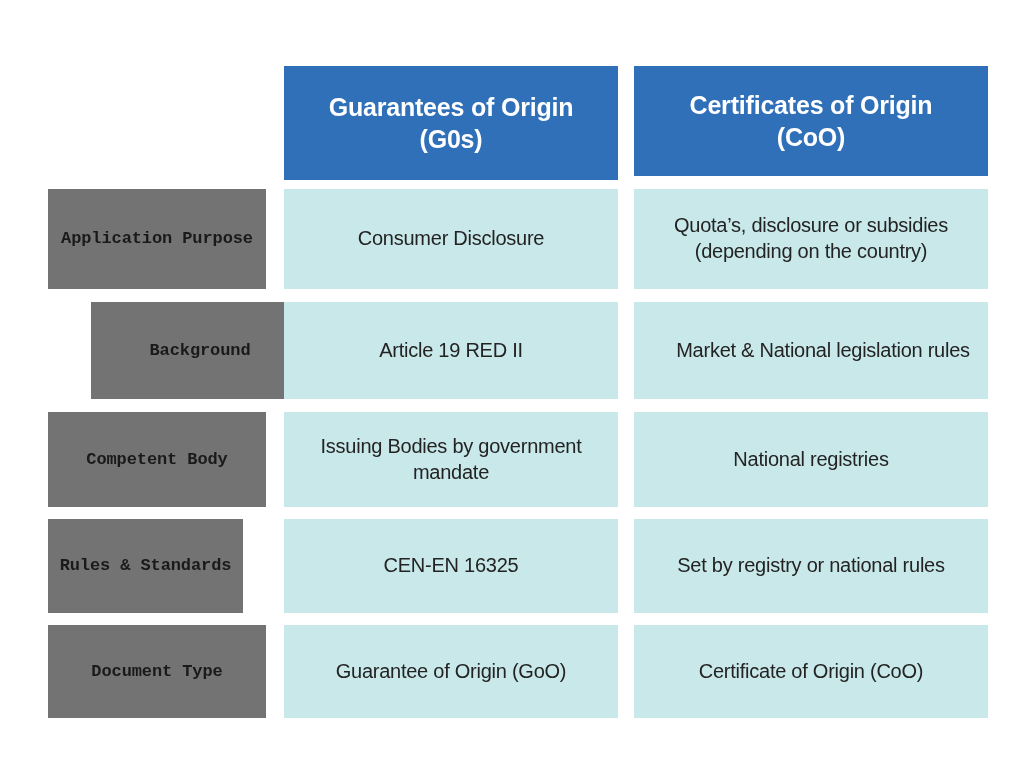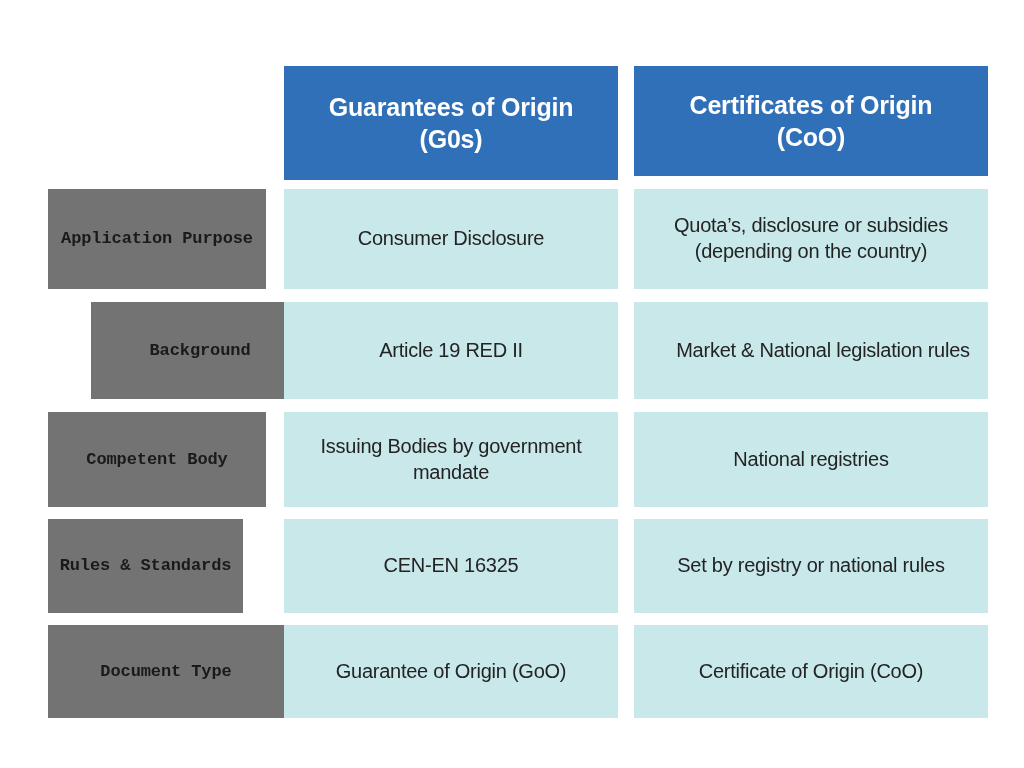--- a/index.html
+++ b/index.html
@@ -129,21 +129,21 @@
   <div class="cell row-label" style="left:48px; top:519px; width:195px; height:94px;">
     <span class="cell-text">Rules &amp; Standards</span>
   </div>
   <div class="cell data-cell" style="left:284px; top:519px; width:334px; height:94px;">
     <span class="cell-text">CEN-EN 16325</span>
   </div>
   <div class="cell data-cell" style="left:634px; top:519px; width:354px; height:94px;">
     <span class="cell-text">Set by registry or national rules</span>
   </div>
 
-  <div class="cell row-label" style="left:48px; top:625px; width:236px; height:93px;justify-content:flex-end;">
+  <div class="cell row-label" style="left:48px; top:625px; width:218px; height:93px;justify-content:flex-end;">
     <span class="cell-text">Document Type</span>
   </div>
   <div class="cell data-cell" style="left:284px; top:625px; width:334px; height:93px;">
     <span class="cell-text">Guarantee of Origin (GoO)</span>
   </div>
   <div class="cell data-cell" style="left:634px; top:625px; width:354px; height:93px;text-align:center;">
     <span class="cell-text">Certificate of Origin (CoO)</span>
   </div>
 
 </div>

